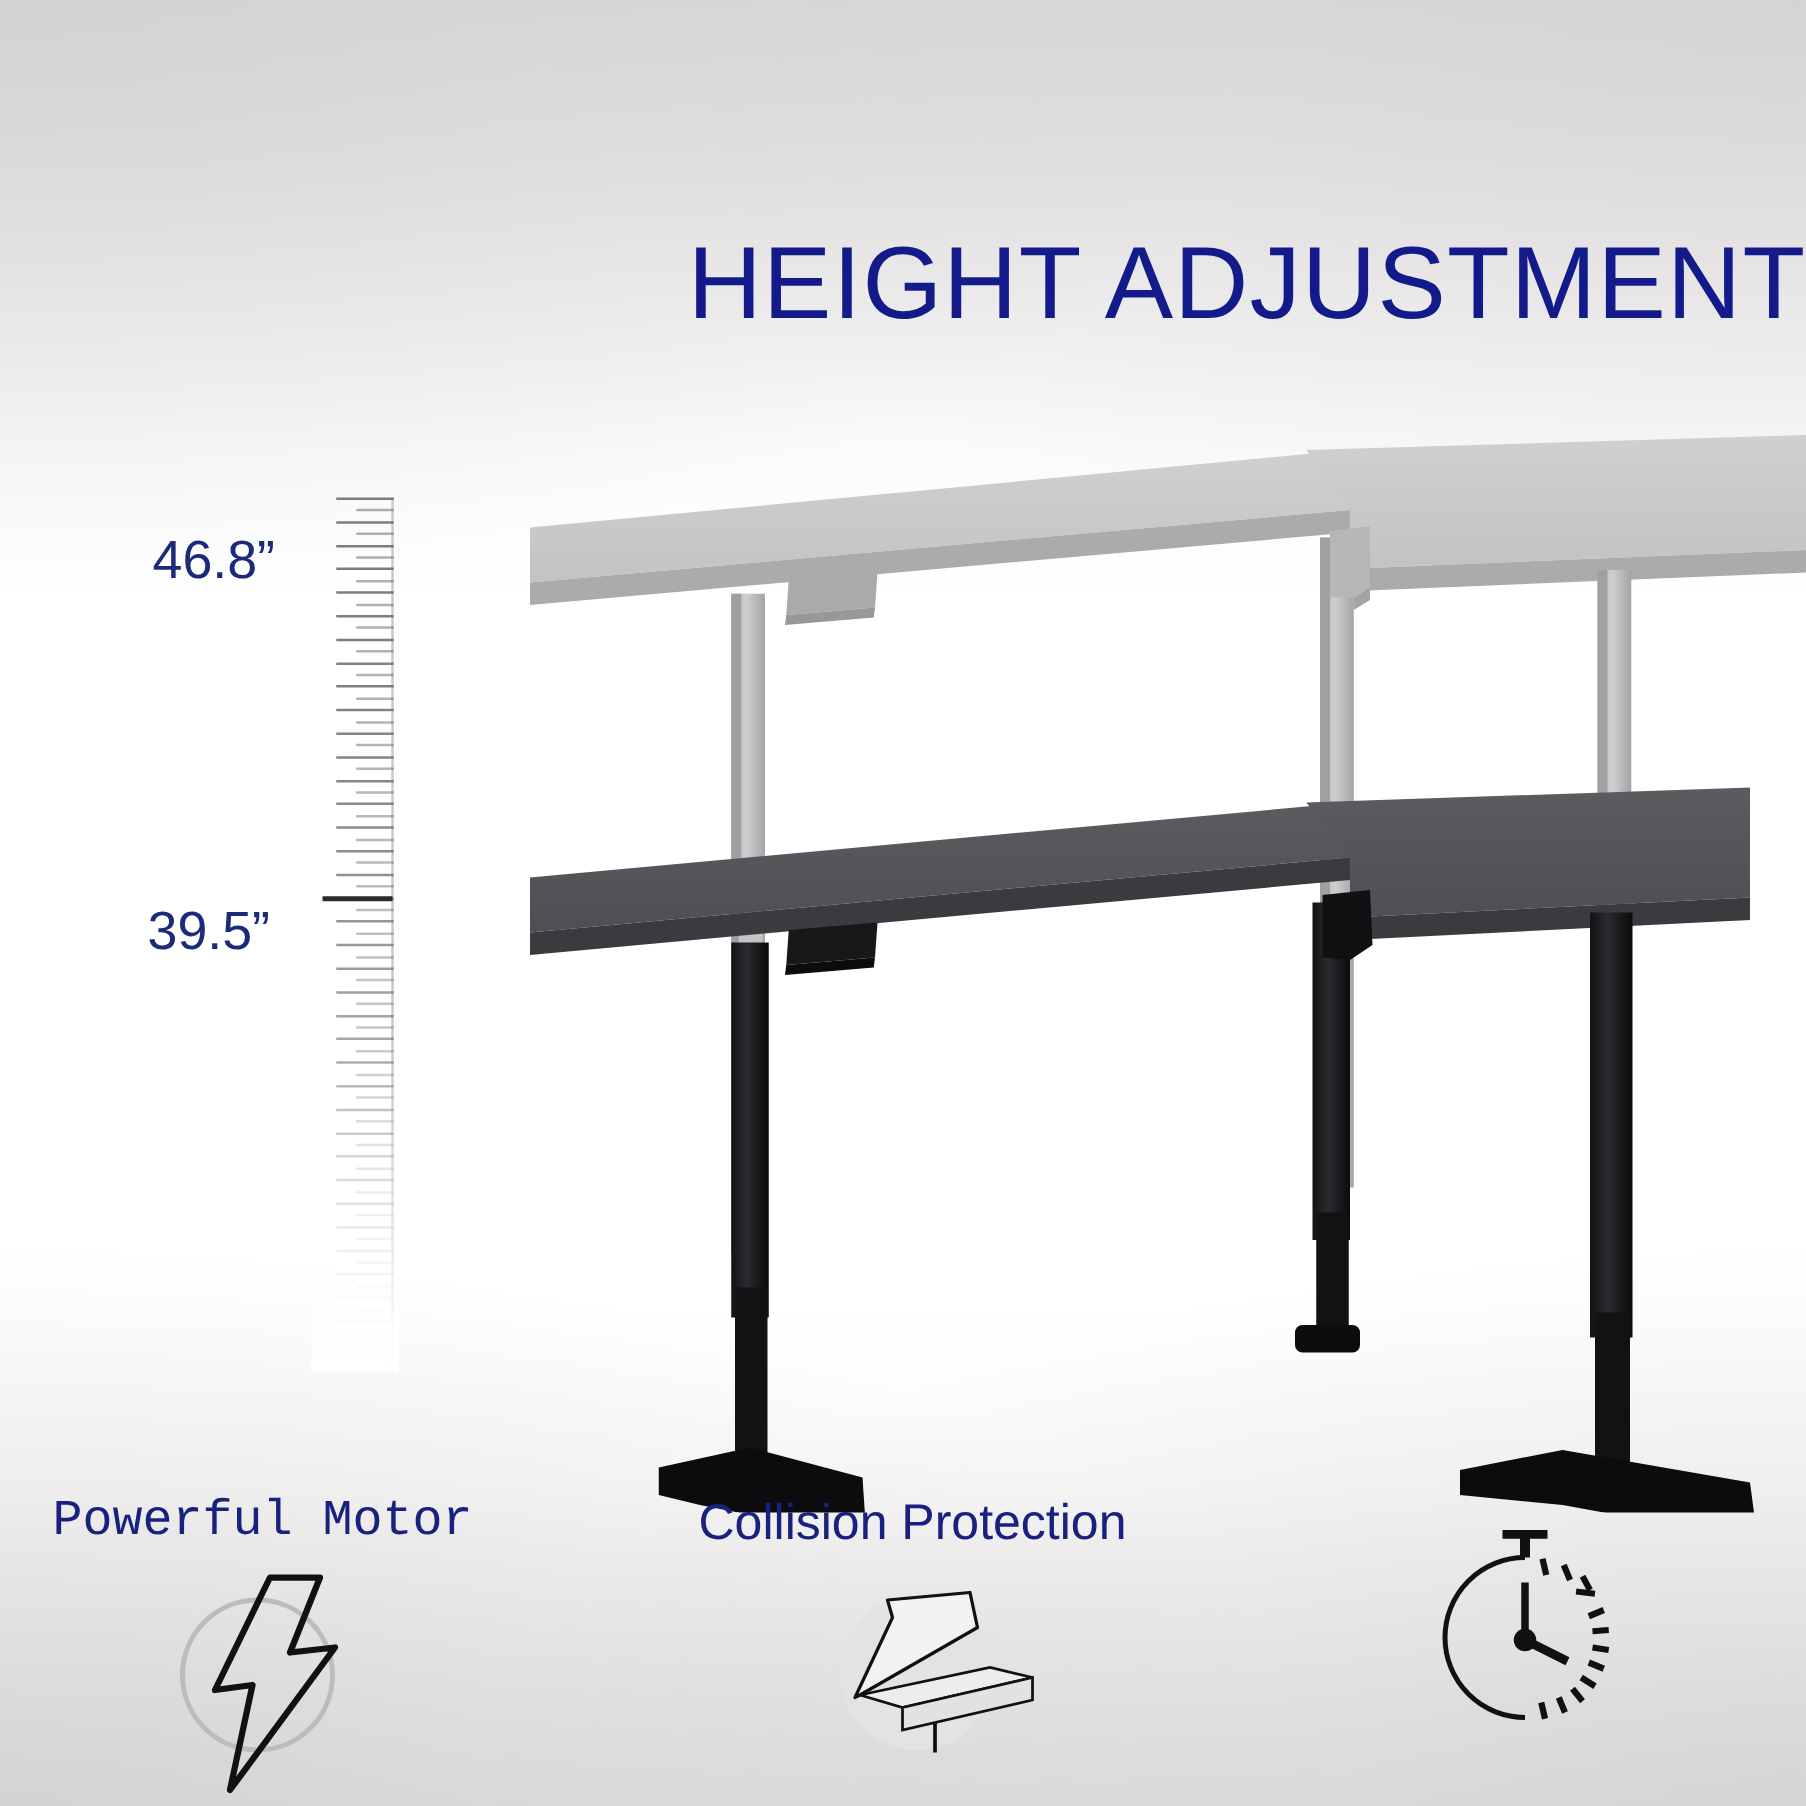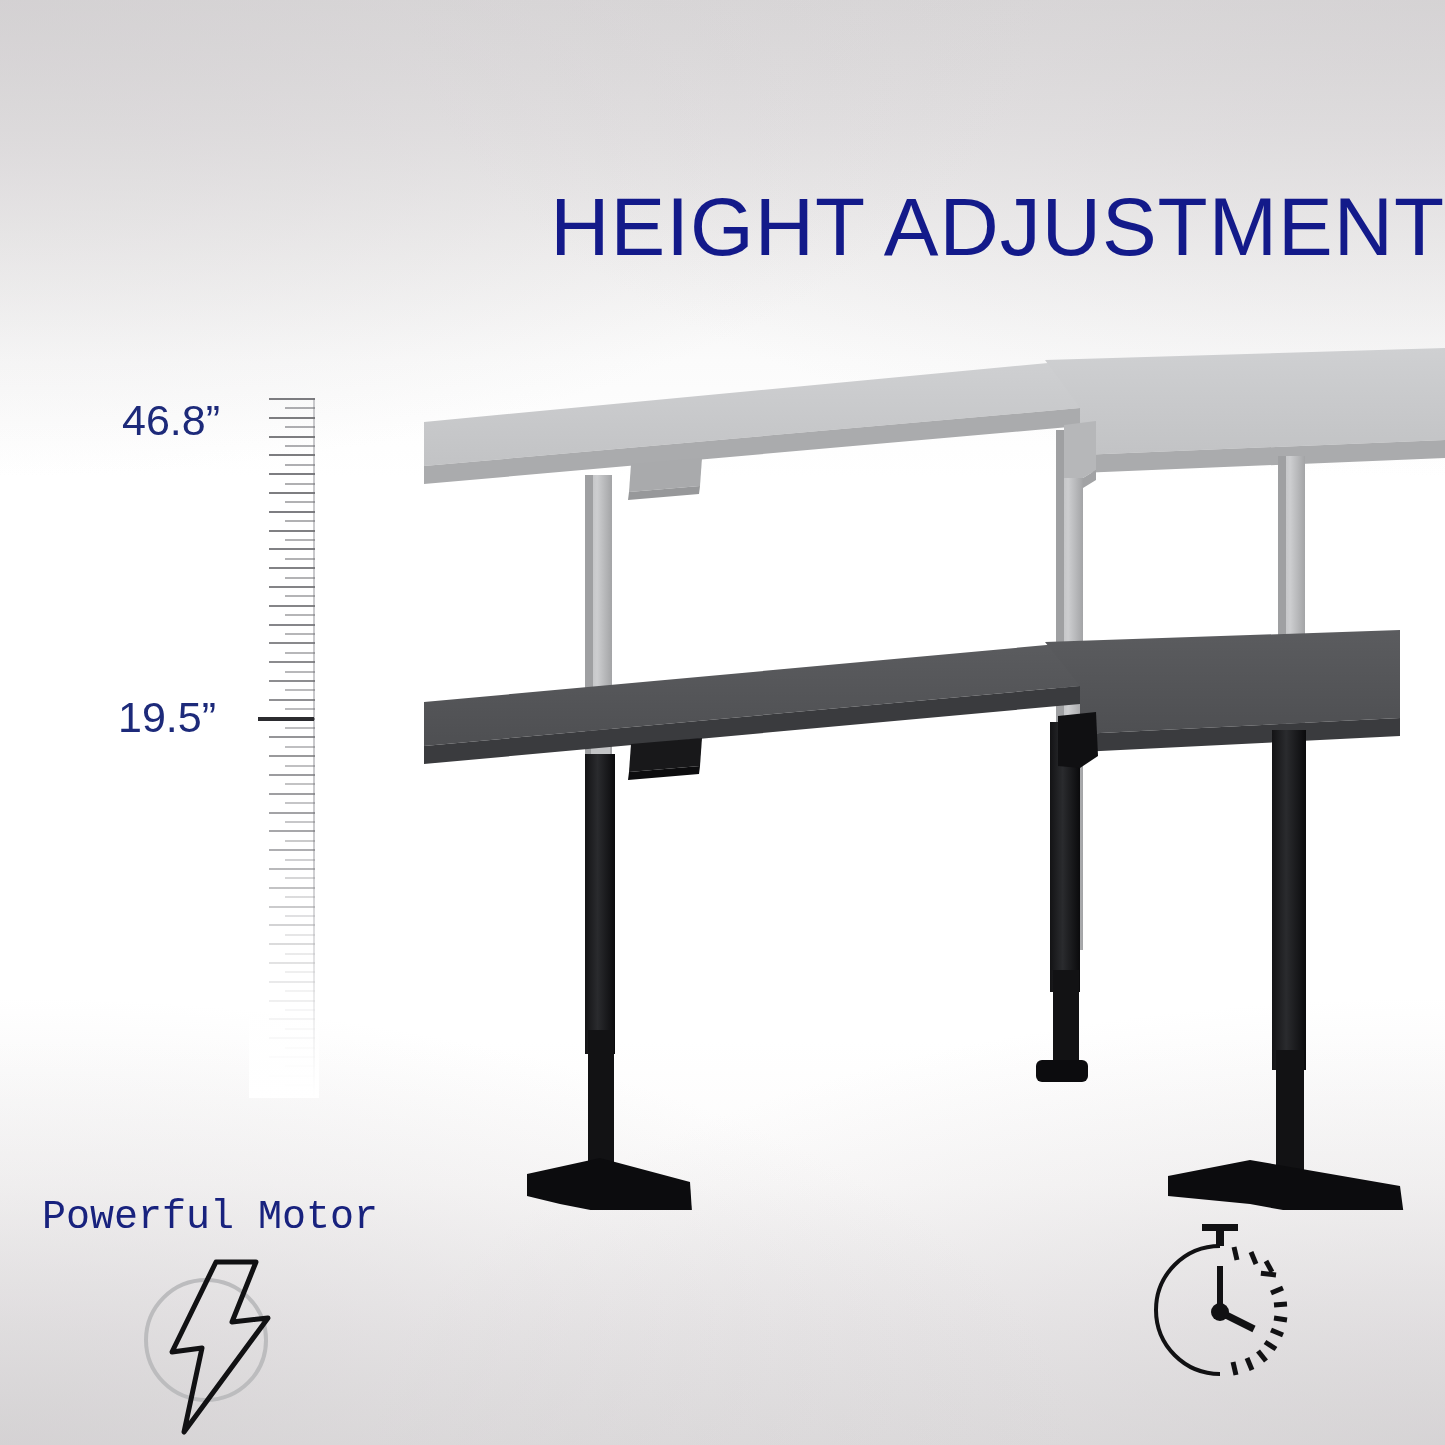--- a/index.html
+++ b/index.html
@@ -26,21 +26,21 @@
   .hd{position:absolute;left:0;width:1445px;text-align:center;color:#131a8a;white-space:nowrap;}
   #title{top:82px;font-size:95px;font-weight:700;letter-spacing:-1px;line-height:1;}
   #subtitle{top:186px;font-size:82px;font-weight:400;letter-spacing:1px;line-height:1;text-align:right;}
 
   
   #ruler{position:absolute;left:257px;top:398px;width:58px;height:700px;}
   #ruler .tk{position:absolute;right:0;height:2px;background:#6e6e72;}
   #ruler .spine{position:absolute;right:0;top:0;width:2px;height:100%;background:#c9c9cc;}
   #ruler .fade{position:absolute;left:-8px;top:0;width:70px;height:700px;
      background:linear-gradient(180deg,rgba(255,255,255,0) 0%,rgba(255,255,255,0) 63%,rgba(255,255,255,.45) 80%,rgba(255,255,255,.92) 96%,#fff 100%);}
-  .mark{position:absolute;color:#1d2a7a;font-size:43px;white-space:nowrap;}
+  .mark{position:absolute;color:#1d2a7a;font-size:43px;white-space:nowrap;margin-top:28px;}
   #mark-top{left:122px;top:396px;}
   #mark-bot{left:118px;top:693px;}
   #bigtick{position:absolute;left:258px;top:717px;width:56px;height:4px;background:#2b2b2f;}
 
   
   #desk{position:absolute;left:0;top:330px;width:1445px;height:880px;}
   #desk svg{display:block;}
 
   
   .feat{position:absolute;top:1198px;text-align:center;}
@@ -51,21 +51,21 @@
   #feat-3{left:1010px;width:420px;}
 </style>
 </head>
 <body>
 
 <div id="root">
 
   <div class="hd" id="subtitle">HEIGHT ADJUSTMENT</div>
 
   <div class="mark" id="mark-top">46.8”</div>
-  <div class="mark" id="mark-bot">19.5”</div>
+  <div class="mark" id="mark-bot">39.5”</div>
 
   <div id="ruler">
     <div class="spine"></div>
       <div class="tk" style="width: 46px; top: 695.6px; opacity: 0.06171;"></div>
       <div class="tk" style="width: 30px; top: 686.2px; opacity: 0.0714295;"></div>
       <div class="tk" style="width: 46px; top: 676.8px; opacity: 0.110747;"></div>
       <div class="tk" style="width: 30px; top: 667.4px; opacity: 0.0998016;"></div>
       <div class="tk" style="width: 46px; top: 658px; opacity: 0.158177;"></div>
       <div class="tk" style="width: 30px; top: 648.6px; opacity: 0.127231;"></div>
       <div class="tk" style="width: 46px; top: 639.2px; opacity: 0.204008;"></div>
@@ -234,20 +234,34 @@
   <div class="feat" id="feat-1">
     <div class="flabel">Powerful Motor</div>
     <div class="ficon">
       <svg width="200" height="180" viewBox="0 0 200 180">
         <circle cx="96" cy="84" r="60" fill="none" stroke="#bcbcbe" stroke-width="4"></circle>
         <polygon points="106,6 146,6 122,66 158,62 74,176 92,92 62,96" fill="none" stroke="#111113" stroke-width="5" stroke-linejoin="round"></polygon>
       </svg>
     </div>
   </div>
 
+  <div class="feat" id="feat-2">
+    <div class="flabel">Collision Protection</div>
+    <div class="ficon" style="width:240px;">
+      <svg width="240" height="180" viewBox="0 0 240 180">
+        <circle cx="124" cy="82" r="62" fill="#e4e3e4"></circle>
+
+        <polygon points="78,100 182,78 216,86 112,110" fill="#ededed" stroke="#111113" stroke-width="2.2"></polygon>
+        <polygon points="112,110 216,86 216,104 112,128" fill="#e2e2e2" stroke="#111113" stroke-width="2.2"></polygon>
+        <line x1="138" y1="122" x2="138" y2="146" stroke="#111113" stroke-width="3"></line>
+
+        <polygon points="100,24 166,18 172,46 78,100 74,102 104,38" fill="#f2f2f2" stroke="#111113" stroke-width="2.6" stroke-linejoin="round"></polygon>
+      </svg>
+    </div>
+  </div>
 
   <div class="feat" id="feat-3">
     <div class="ficon">
       <svg width="200" height="190" viewBox="0 0 200 190">
 
         <rect x="82" y="8" width="36" height="7" fill="#111113"></rect>
         <rect x="96" y="8" width="8" height="22" fill="#111113"></rect>
 
         <path d="M100,30 A64,64 0 1 0 100,158" fill="none" stroke="#111113" stroke-width="4"></path>
 

